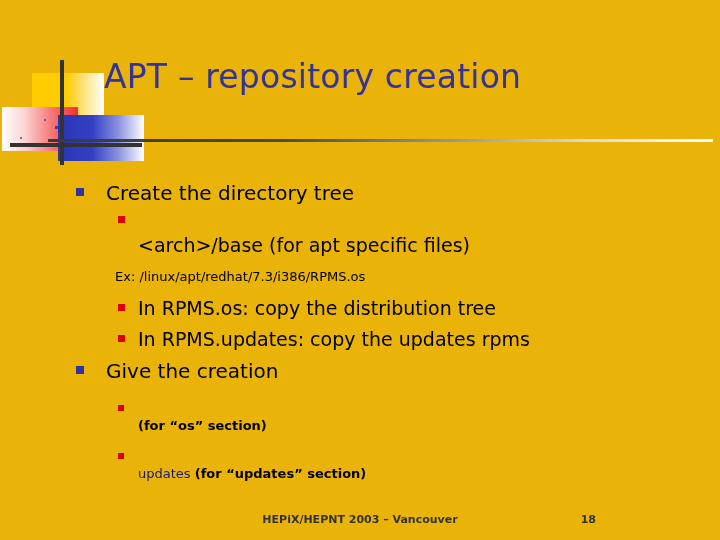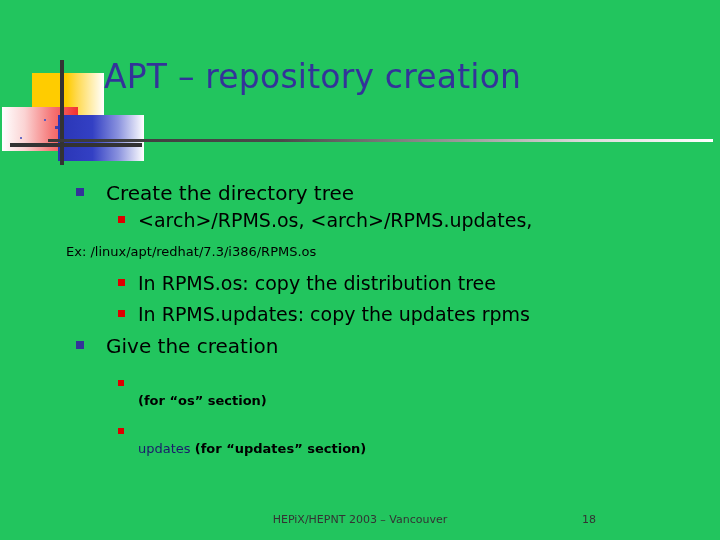--- a/index.html
+++ b/index.html
@@ -13,21 +13,21 @@
     background: #ffffff;
     font-family: "DejaVu Sans", "Liberation Sans", sans-serif;
     overflow: hidden;
     position: relative;
   }
 
   .slide {
     position: relative;
     width: 720px;
     height: 540px;
-    background: #22c55e;
+    background: #eab308;
   }
 
   
   .logo {
     position: absolute;
     left: 0px;
     top: 55px;
     width: 150px;
     height: 110px;
   }
@@ -156,21 +156,21 @@
     position: absolute;
     left: 118px;
     top: 8px;
     width: 7px;
     height: 7px;
     background: #DD0000;
   }
 
   
   .example {
-    padding-left: 66px;
+    padding-left: 115px;
     font-size: 13px;
     line-height: 18px;
     color: #000000;
   }
 
   
   .cmd {
     position: relative;
     padding-left: 138px;
     font-size: 13px;
@@ -197,20 +197,21 @@
   .sp-s  { height: 10px; }
   .sp-m  { height: 14px; }
 
   
   .footer {
     position: absolute;
     left: 0;
     top: 513px;
     width: 624px;
     height: 20px;
+    font-weight: bold;
   }
   .footer-center {
     position: absolute;
     left: 0;
     top: 0;
     width: 720px;
     text-align: center;
     font-size: 11px;
     color: #333333;
   }
@@ -243,21 +244,22 @@
 
   <div class="content">
 
     <div class="l1">
       <span class="marker"></span>
       <span>Create the directory tree</span>
     </div>
 
     <div class="l2">
       <span class="marker"></span>
-      <span>&lt;arch&gt;/RPMS.os, &lt;arch&gt;/RPMS.updates,</span><br>
+      <br>
+      <span>&lt;arch&gt;/base (for apt specific files)</span>
     </div>
 
     <div class="sp-s"></div>
 
     <div class="example">Ex: /linux/apt/redhat/7.3/i386/RPMS.os</div>
 
     <div class="sp-s"></div>
 
     <div class="l2">
       <span class="marker"></span>

